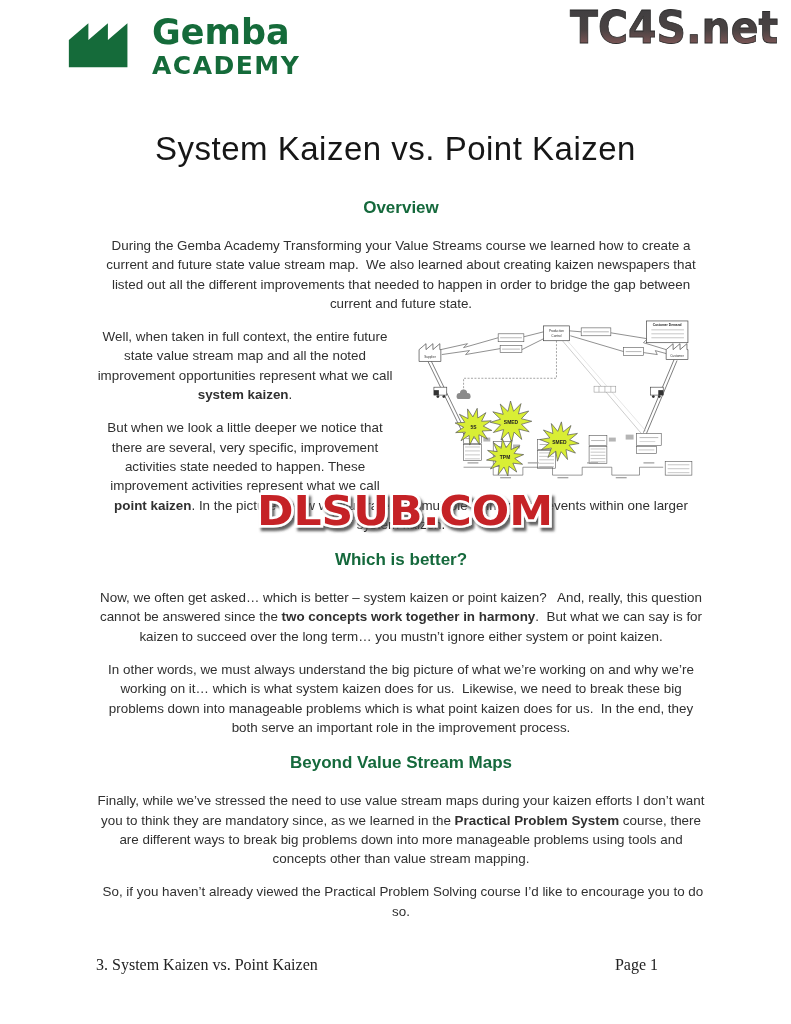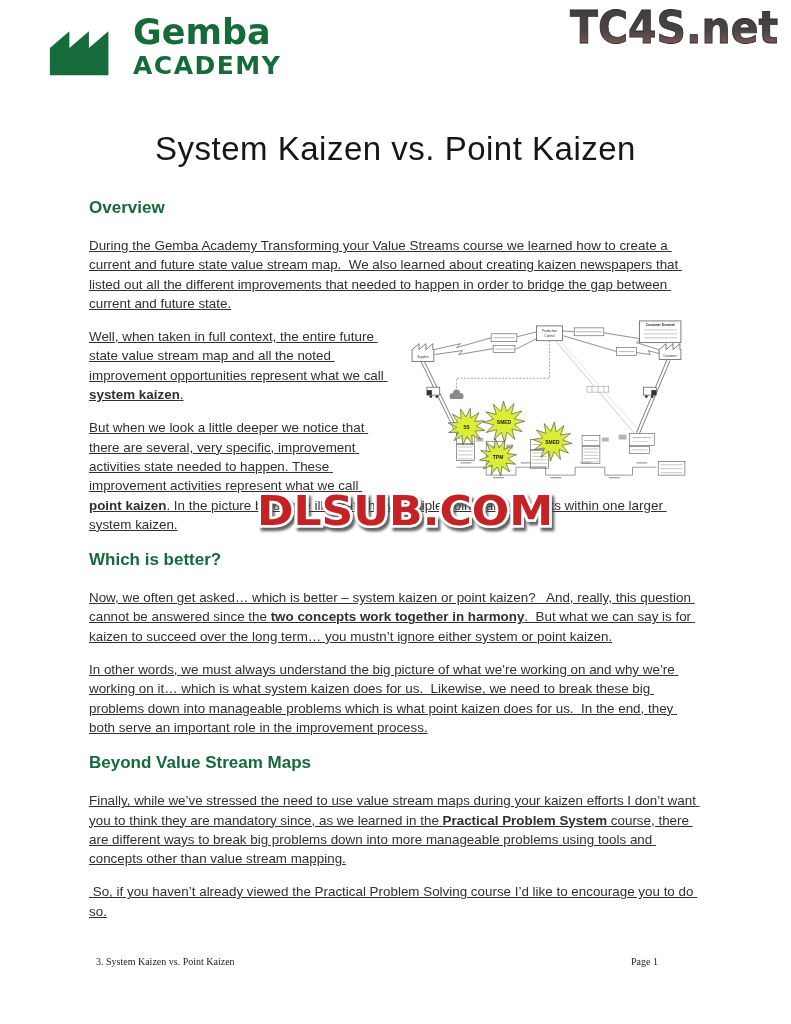--- a/index.html
+++ b/index.html
@@ -1,46 +1,46 @@
 <!DOCTYPE html>
 <html><head>
 <meta charset="utf-8">
 <style>
   html,body{margin:0;padding:0;background:#9a9a9a;}
   .page{position:relative;width:791px;height:1024px;margin:0 auto;background:#ffffff;
         font-family:"Liberation Sans",sans-serif;overflow:hidden;}
 
   
-  .logo{position:absolute;left:44px;top:6px;display:flex;align-items:flex-end;}
+  .logo{position:absolute;left:63px;top:6px;display:flex;align-items:flex-start;}
   .logo-icon svg{width:82px;height:64px;display:block;}
   .logo-text{margin-left:7px;margin-top:9px;color:#156b3a;line-height:1;
              font-family:"DejaVu Sans",sans-serif;}
   .logo-name{font-size:35px;font-weight:bold;letter-spacing:0px;}
   .logo-sub{font-size:25px;font-weight:bold;letter-spacing:1.5px;margin-top:3px;}
 
   .wm-tc4s{position:absolute;top:0px;right:8px;}
   .wm-dlsub{position:absolute;left:250px;top:482px;}
   .wm-traders{position:absolute;right:2px;bottom:1px;}
 
   .title{position:absolute;top:130px;left:0;width:100%;text-align:center;
          font-size:33px;color:#161616;letter-spacing:0.5px;font-weight:normal;}
 
-  .content{position:absolute;left:89px;top:192px;width:610px;color:#303030;
-           font-size:13.4px;line-height:19.3px;}
+  .content{position:absolute;left:96px;top:192px;width:610px;color:#303030;
+           font-size:13.4px;line-height:19.3px;text-align:center;}
   .content h2{color:#15693c;font-size:17px;line-height:22px;margin:15px 0 17px;font-weight:bold;}
   .content h2.first{margin-top:5px;}
-  p.body-p{margin:0 0 14px 0;white-space:pre-wrap;text-decoration:underline;}
+  p.body-p{margin:0 0 14px 0;white-space:pre-wrap;}
   p.body-p b{font-weight:bold;}
 
   .vsm-float{float:right;width:386px;height:170px;margin:-10px -84px 6px 10px;}
   .vsm-float svg{width:100%;height:100%;display:block;}
 
   .footer{position:absolute;left:96px;top:956px;width:562px;display:flex;
           justify-content:space-between;font-family:"Liberation Serif",serif;
-          font-size:10px;color:#222;}
+          font-size:16px;color:#222;}
   .t3{font-size:3.2px;fill:#333;font-family:"Liberation Sans",sans-serif;}
   .t3b{font-size:3.3px;fill:#222;font-weight:bold;font-family:"Liberation Sans",sans-serif;}
   .tb5{font-size:5px;fill:#222;font-weight:bold;font-family:"Liberation Sans",sans-serif;}
 </style>
 </head>
 <body>
 
 <div class="page">
 
   <div class="logo">

